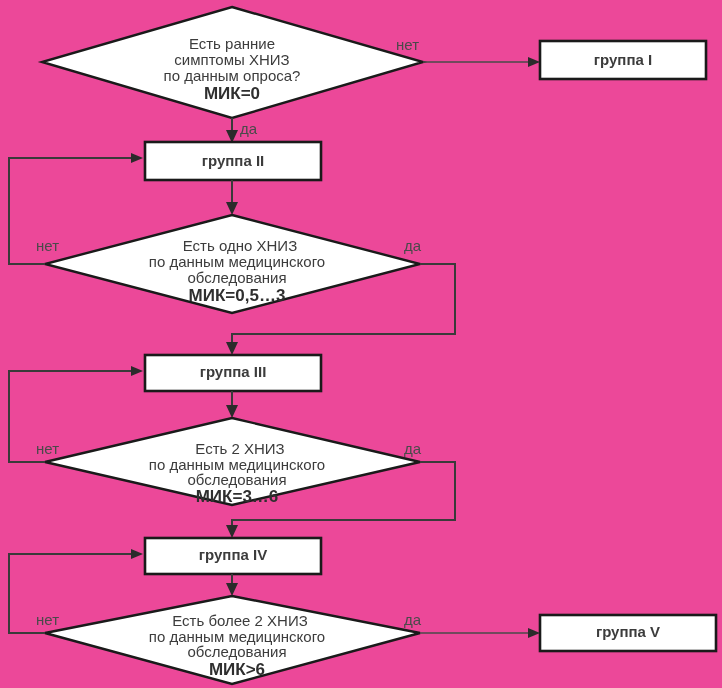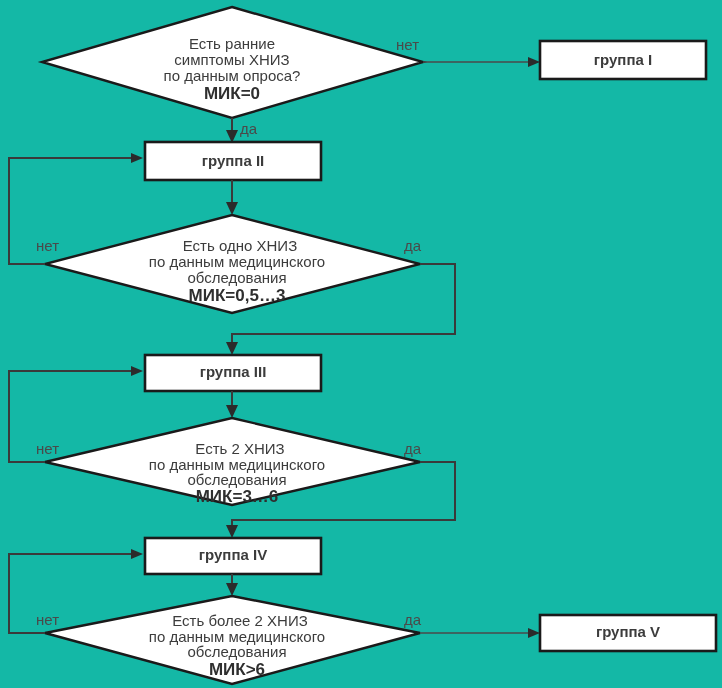--- a/index.html
+++ b/index.html
@@ -7,21 +7,21 @@
     padding: 0;
     background: #ffffff;
   }
   body {
     font-family: "Liberation Sans", sans-serif;
   }
   #canvas {
     position: relative;
     width: 722px;
     height: 688px;
-    background: #14b8a6;
+    background: #ec4899;
     overflow: hidden;
   }
   #flow-svg {
     position: absolute;
     left: 0;
     top: 0;
     width: 722px;
     height: 688px;
   }
   .shape-stroke {

